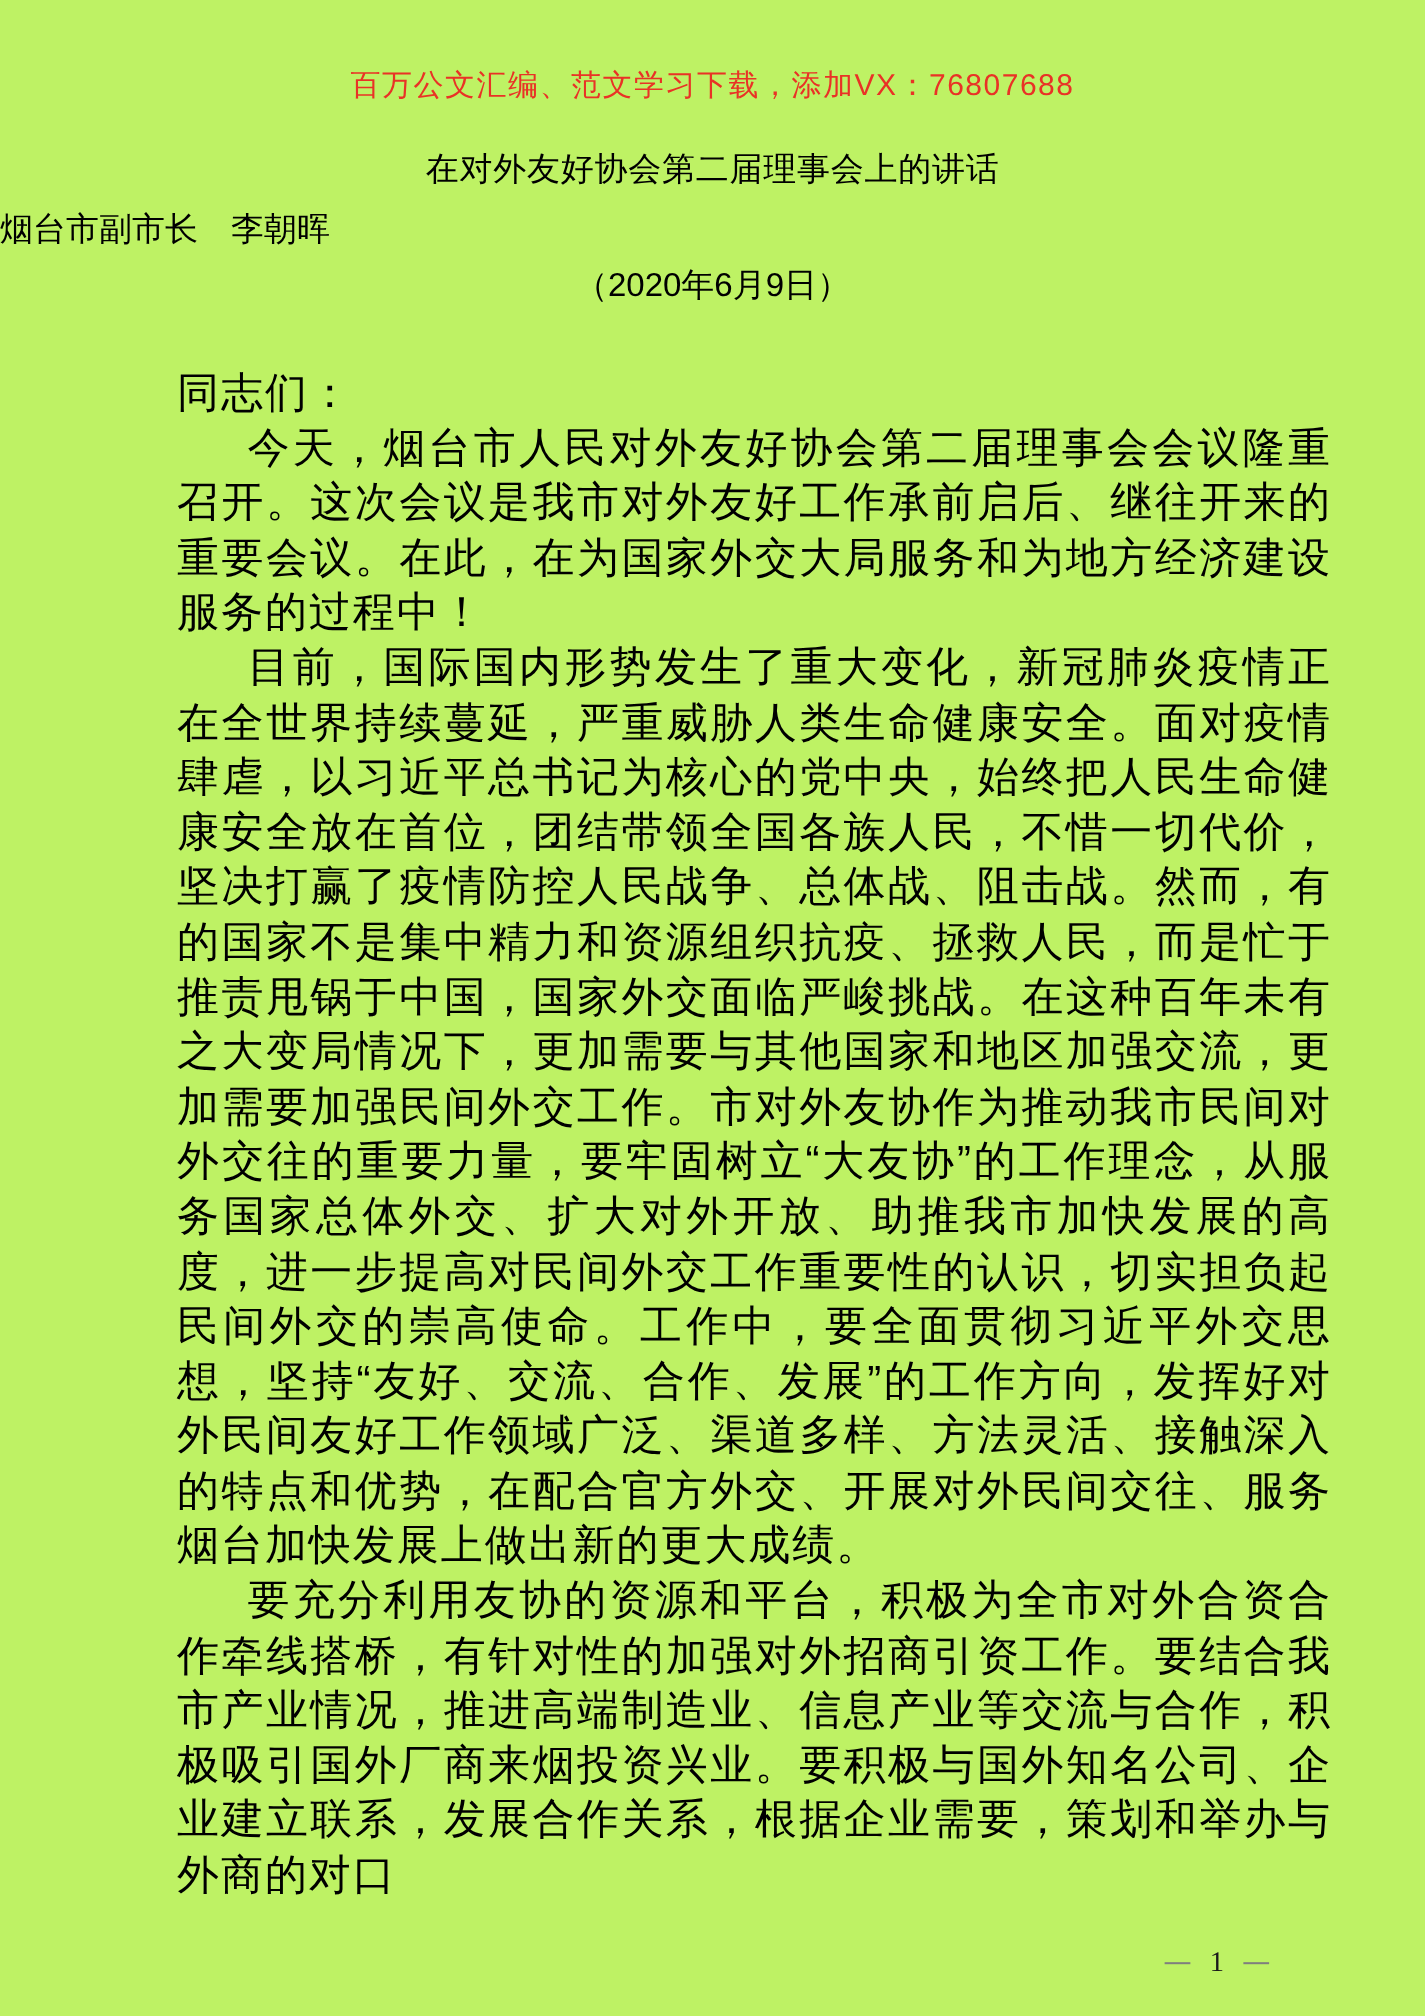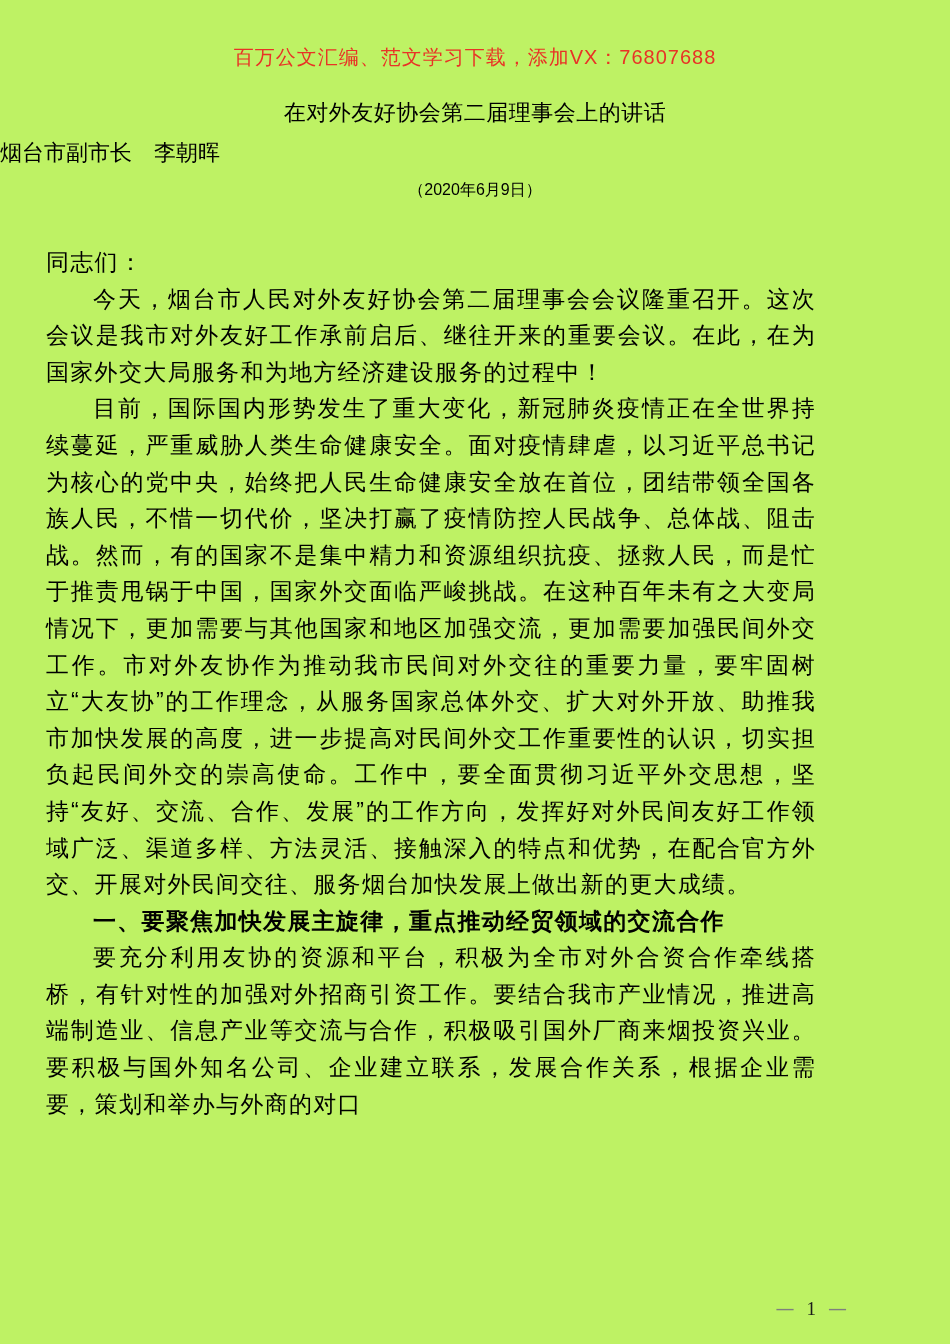--- a/index.html
+++ b/index.html
@@ -38,28 +38,28 @@
   }
   .doc-author {
     margin: 15px 0 0 0;
     font-size: 22px;
     line-height: 24px;
     color: #000000;
   }
   .doc-date {
     margin: 13px 0 0 0;
     text-align: center;
-    font-size: 16px;
+    font-size: 22px;
     line-height: 24px;
     color: #000000;
   }
   .doc-body {
-    margin: 42px 90px 0 46px;
+    margin: 42px 90px 0 118px;
     width: 770px;
-    font-size: 23px;
+    font-size: 28px;
     line-height: 36.6px;
     letter-spacing: 1.3px;
     color: #000000;
     text-align: justify;
     text-justify: inter-ideograph;
   }
   .doc-body p {
     margin: 0;
     padding: 0;
   }
@@ -97,21 +97,20 @@
   <h1 class="doc-title">在对外友好协会第二届理事会上的讲话</h1>
 
   <div class="doc-author">烟台市副市长　李朝晖</div>
 
   <div class="doc-date">（2020年6月9日）</div>
 
   <div class="doc-body">
     <p class="salutation">同志们：</p>
     <p class="indent">今天，烟台市人民对外友好协会第二届理事会会议隆重召开。这次会议是我市对外友好工作承前启后、继往开来的重要会议。在此，在为国家外交大局服务和为地方经济建设服务的过程中！</p>
     <p class="indent">目前，国际国内形势发生了重大变化，新冠肺炎疫情正在全世界持续蔓延，严重威胁人类生命健康安全。面对疫情肆虐，以习近平总书记为核心的党中央，始终把人民生命健康安全放在首位，团结带领全国各族人民，不惜一切代价，坚决打赢了疫情防控人民战争、总体战、阻击战。然而，有的国家不是集中精力和资源组织抗疫、拯救人民，而是忙于推责甩锅于中国，国家外交面临严峻挑战。在这种百年未有之大变局情况下，更加需要与其他国家和地区加强交流，更加需要加强民间外交工作。市对外友协作为推动我市民间对外交往的重要力量，要牢固树立“大友协”的工作理念，从服务国家总体外交、扩大对外开放、助推我市加快发展的高度，进一步提高对民间外交工作重要性的认识，切实担负起民间外交的崇高使命。工作中，要全面贯彻习近平外交思想，坚持“友好、交流、合作、发展”的工作方向，发挥好对外民间友好工作领域广泛、渠道多样、方法灵活、接触深入的特点和优势，在配合官方外交、开展对外民间交往、服务烟台加快发展上做出新的更大成绩。</p>
-    <p class="indent heading">一、要聚焦加快发展主旋律，重点推动经贸领域的交流合作</p>
     <p class="indent">要充分利用友协的资源和平台，积极为全市对外合资合作牵线搭桥，有针对性的加强对外招商引资工作。要结合我市产业情况，推进高端制造业、信息产业等交流与合作，积极吸引国外厂商来烟投资兴业。要积极与国外知名公司、企业建立联系，发展合作关系，根据企业需要，策划和举办与外商的对口</p>
   </div>
 
   <div class="page-footer">
     <span class="dash">—</span><span class="num">1</span><span class="dash">—</span>
   </div>
 
 </div>
 
 </body></html>

